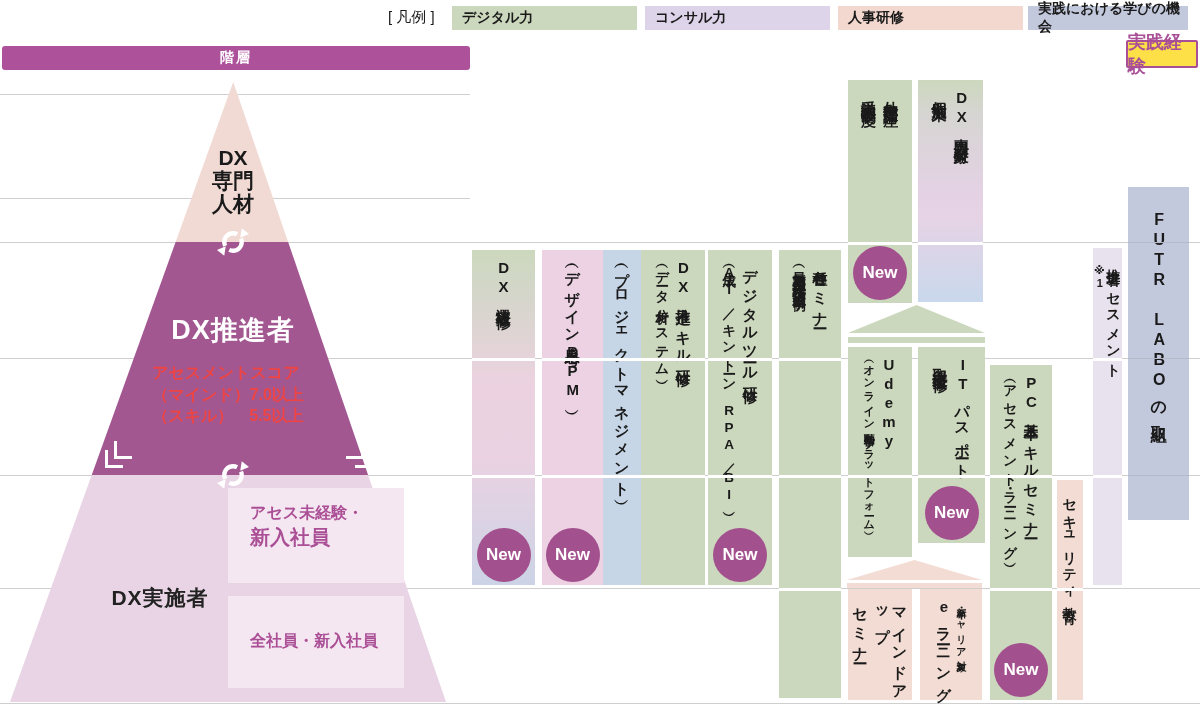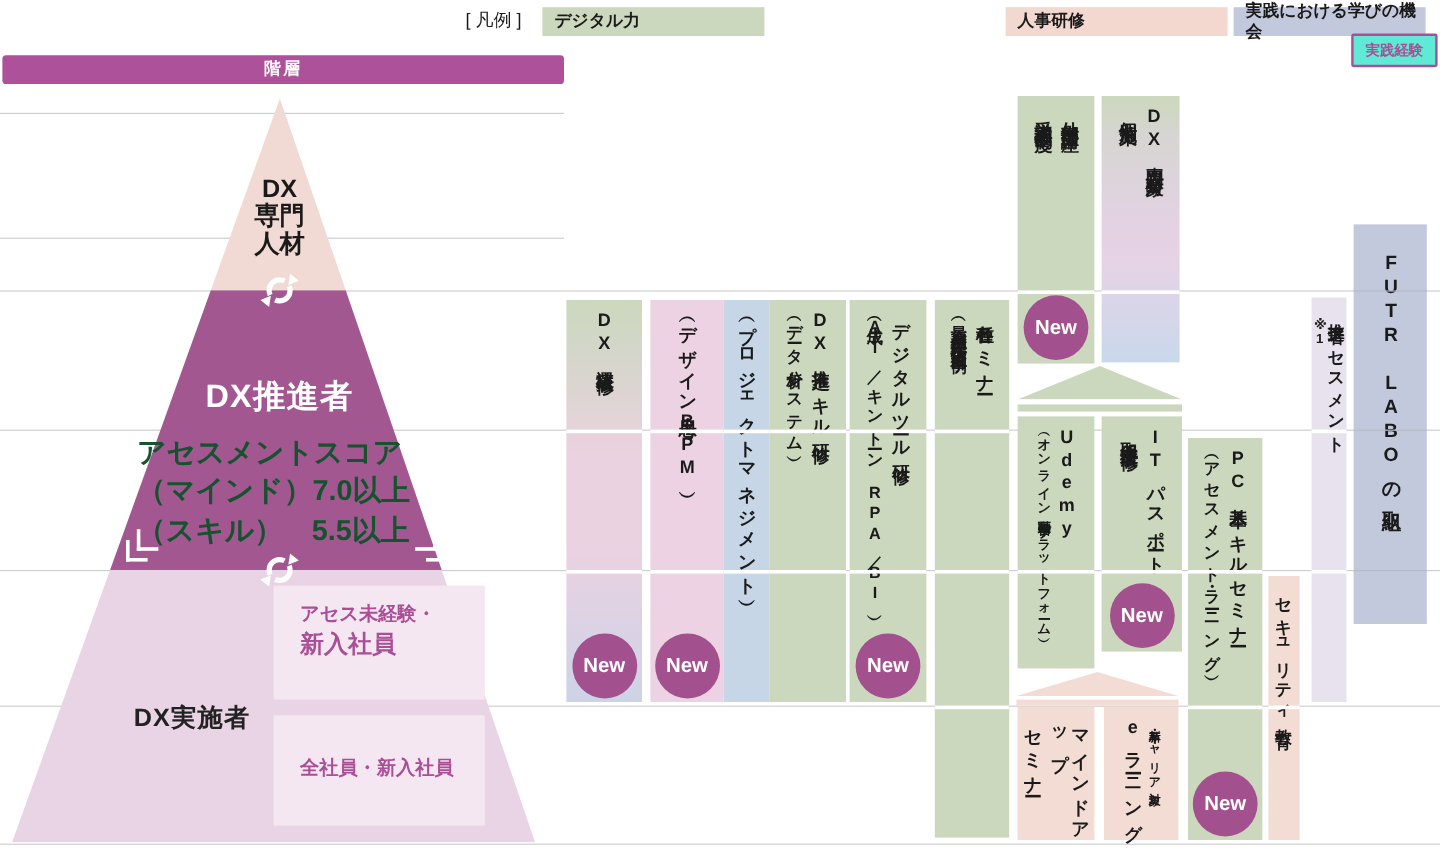--- a/index.html
+++ b/index.html
@@ -7,32 +7,32 @@
          font-family:"Liberation Sans","DejaVu Sans",sans-serif;}
   
   .gl{position:absolute;height:1px;background:#cfcfcf;}
   
   .lgbox{position:absolute;top:6px;height:24px;display:flex;align-items:center;
          padding-left:10px;box-sizing:border-box;font-size:14px;font-weight:700;color:#1a1a1a;}
   .lglabel{position:absolute;top:8px;font-size:15px;color:#1a1a1a;}
   
   .hbar{position:absolute;top:46px;height:24px;background:#ad519b;border-radius:3px;
         color:#fff;font-size:14px;font-weight:700;display:flex;align-items:center;justify-content:center;letter-spacing:2px;}
-  .hpractice{position:absolute;top:28px;height:28px;background:#5eead4;border:2px solid #a94f97;border-radius:2px;
-        box-sizing:border-box;color:#a94f97;font-size:12px;font-weight:700;display:flex;align-items:center;justify-content:center;}
+  .hpractice{position:absolute;top:40px;height:28px;background:#fde047;border:2px solid #a94f97;border-radius:2px;
+        box-sizing:border-box;color:#a94f97;font-size:18px;font-weight:700;display:flex;align-items:center;justify-content:center;}
   
   #pyr{position:absolute;left:10px;top:82px;width:436px;height:620px;}
   #pyr-bg{position:absolute;inset:0;clip-path:polygon(51.2% 0,100% 100%,0 100%);}
   .pseg{position:absolute;left:0;width:100%;}
   .ptoplabel{position:absolute;left:163px;top:64px;width:120px;text-align:center;
              font-size:21px;font-weight:700;color:#1a1a1a;line-height:1.1;white-space:pre-line;}
   .pmidtitle{position:absolute;left:103px;top:230px;width:240px;text-align:center;
              font-size:27px;font-weight:700;color:#fff;letter-spacing:1px;}
   .pscore{position:absolute;left:50%;top:280px;transform:translateX(-50%);width:max-content;
-          font-size:24px;font-weight:700;color:#14532d;line-height:1.35;white-space:pre-line;}
+          font-size:16px;font-weight:700;color:#ef4444;line-height:1.35;white-space:pre-line;}
   .pbotlabel{position:absolute;left:80px;top:502px;width:140px;text-align:center;
              font-size:21px;font-weight:700;color:#222;letter-spacing:1px;}
   .pbox{position:absolute;left:218px;width:176px;background:#f5e7f1;box-sizing:border-box;padding:14px 0 0 22px;}
   .pbox .l1{font-size:16px;font-weight:700;color:#aa4f96;line-height:1.4;display:block;}
   .pbox .l2{font-size:20px;font-weight:700;color:#aa4f96;line-height:1.3;display:block;}
   .chev{position:absolute;width:28px;height:28px;}
   .chev i{position:absolute;width:15px;height:15px;border-top:3px solid #fff;border-left:3px solid #fff;display:block;}
   .chev i:nth-child(2){left:9px;top:9px;}
   .sync{position:absolute;width:32px;height:32px;}
   
@@ -67,20 +67,23 @@
   <div class="gl" style="left:0;top:242px;width:1200px;"></div>
   <div class="gl" style="left:0;top:358px;width:1200px;"></div>
   <div class="gl" style="left:0;top:475px;width:1200px;"></div>
   <div class="gl" style="left:0;top:588px;width:1200px;"></div>
   <div class="gl" style="left:0;top:703px;width:1200px;"></div>
 
   <span class="lglabel" style="left:388px;">[ 凡例 ]</span>
   <div class="lgbox" style="left:452px;width:185px;background:#ccd8bd;">
       <span>デジタル力</span>
     </div>
+  <div class="lgbox" style="left:645px;width:185px;background:#ded4e9;">
+      <span>コンサル力</span>
+    </div>
   <div class="lgbox" style="left:838px;width:185px;background:#f2d8cf;">
       <span>人事研修</span>
     </div>
   <div class="lgbox" style="left:1028px;width:160px;background:#c3c9dd;">
       <span>実践における学びの機会</span>
     </div>
 
   <div class="hbar" style="left:2px;width:468px;">階層</div>
   <div class="hpractice" style="left:1126px;width:72px;">実践経験</div>
 

